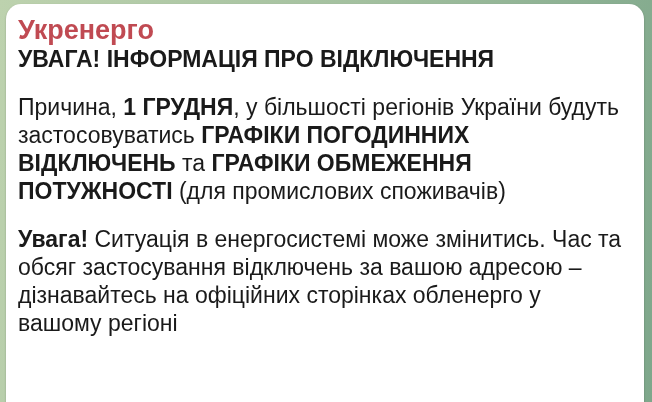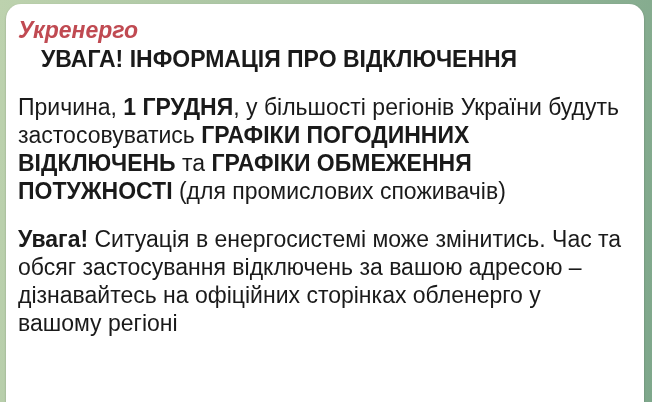--- a/index.html
+++ b/index.html
@@ -24,37 +24,35 @@
     right: 8px;
     top: 4px;
     bottom: -30px; 
     background: #ffffff;
     border-radius: 15px;
     box-shadow: 0 1px 2px rgba(0,0,0,0.25);
     padding: 11px 14px 0 12px;
     box-sizing: border-box;
   }
   .sender {
-    font-size: 23px;
+    font-size: 27px;
     font-weight: bold;
     line-height: 30px;
     cursor: pointer;
-    font-style: italic;
   }
   .message-body {
     color: #1a1a1a;
     font-size: 23px;
     line-height: 28px;
   }
   .message-body p.para {
     margin: 20px 0 0 0;
   }
   .message-body p.para:first-child {
     margin-top: 0;
-    margin-left: 23px;
   }
   .seg.bold {
     font-weight: bold;
   }
 </style>
 </head>
 <body>
 
 <div class="chat-bg" style="background: linear-gradient(100deg, rgb(189, 210, 174) 0%, rgb(163, 192, 159) 50%, rgb(126, 167, 139) 100%);">
   <div class="bubble" style="background: rgb(255, 255, 255);">

